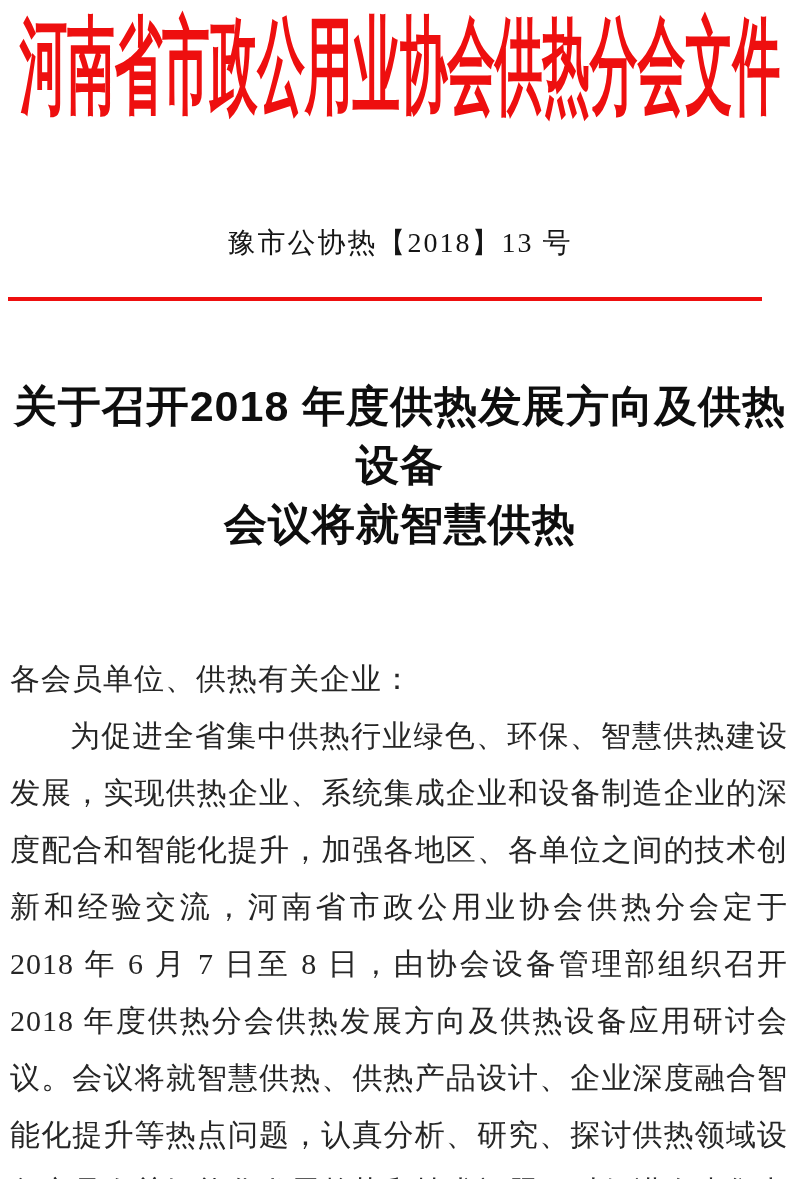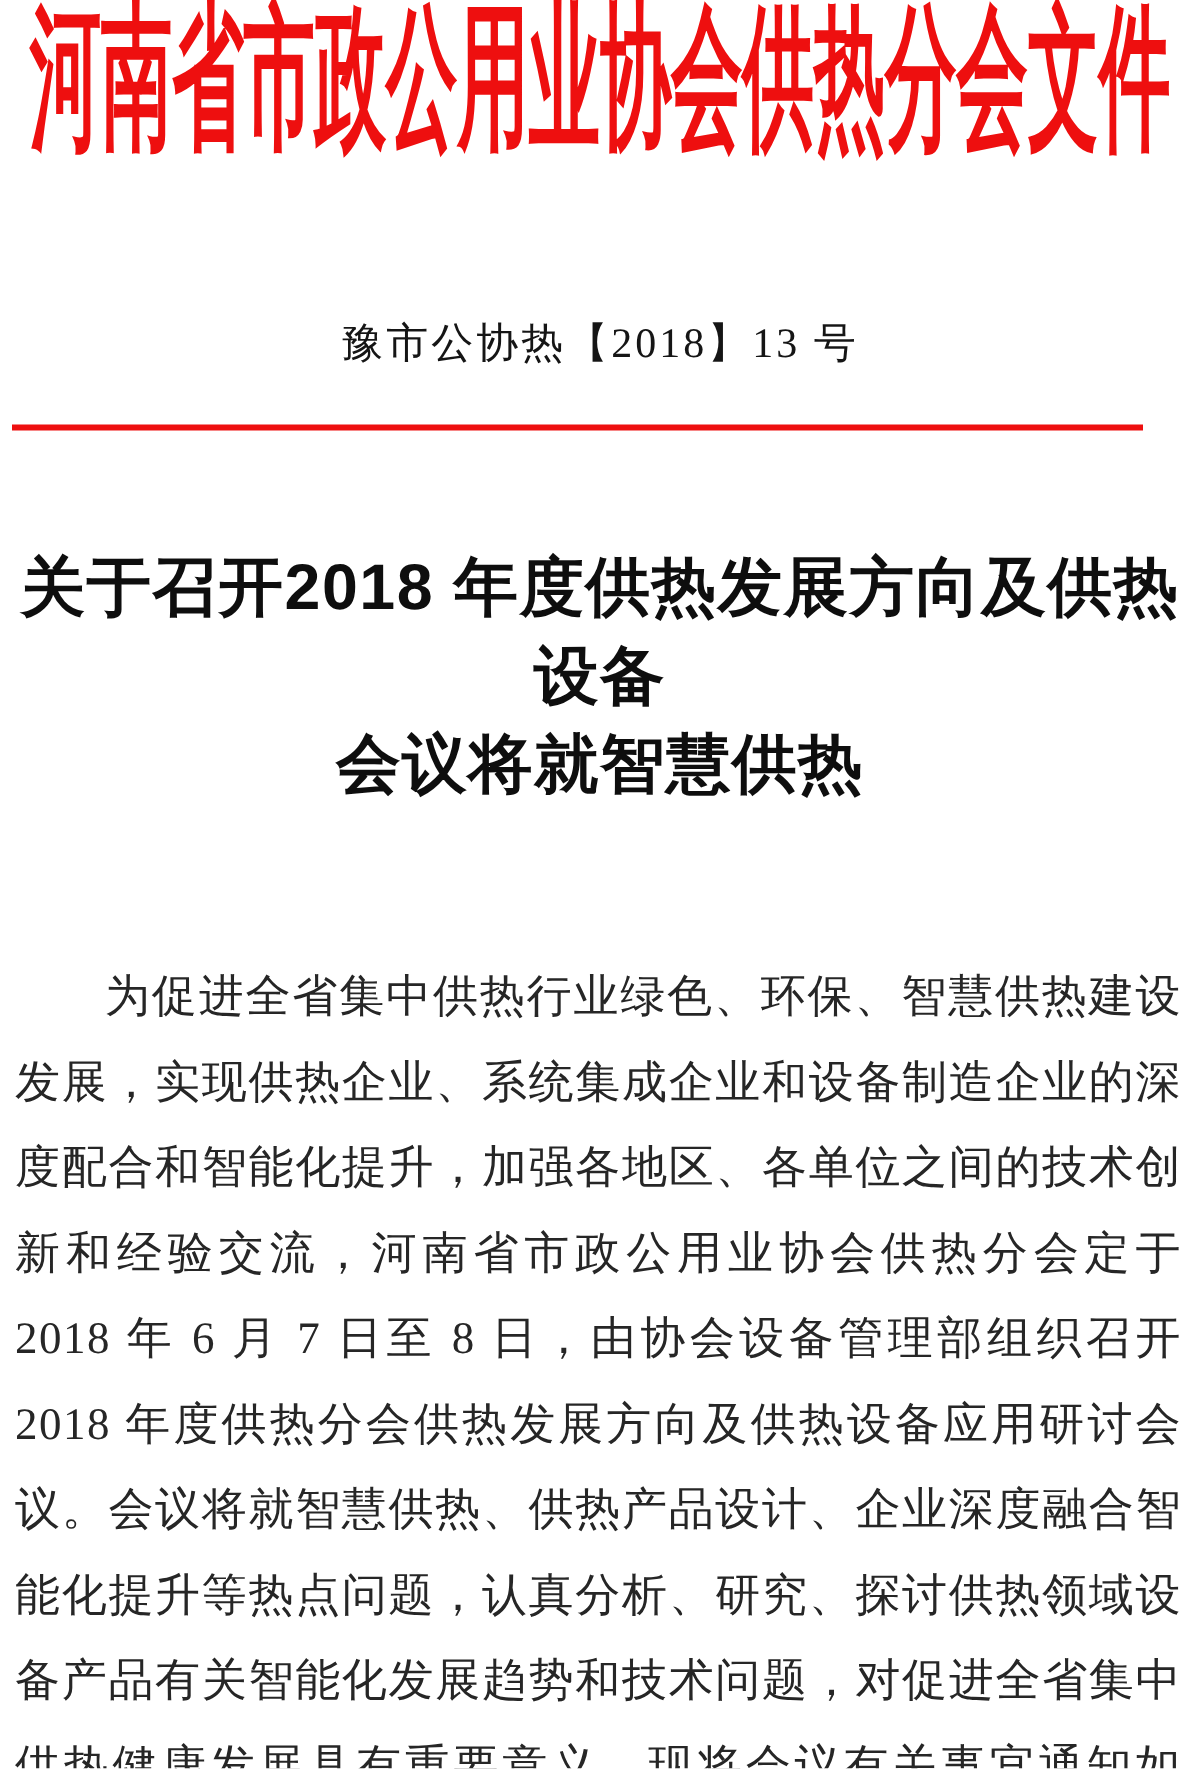--- a/index.html
+++ b/index.html
@@ -12,20 +12,21 @@
     width: 800px;
     height: 1179px;
     margin: 0 auto;
     background: #ffffff;
     overflow: hidden;
     font-family: "Liberation Serif", serif;
     color: var(--text-black, #1c1c1c);
   }
   
   .banner {
+    margin-top: 14px;
     height: 112px;
     text-align: center;
     overflow: visible;
   }
   .banner-text {
     display: inline-block;
     white-space: nowrap;
     font-family: "Liberation Serif", serif;
     font-weight: bold;
     color: var(--header-red, #ee0f0f);
@@ -92,17 +93,18 @@
   <div class="doc-number">豫市公协热【2018】13 号</div>
 
   <div class="red-rule"></div>
 
   <div class="notice-title">
     <div>关于召开2018 年度供热发展方向及供热设备</div>
     <div>会议将就智慧供热</div>
   </div>
 
   <div class="body-block">
+    <p class="salutation">各会员单位、供热有关企业：</p>
     <p class="paragraph">为促进全省集中供热行业绿色、环保、智慧供热建设发展，实现供热企业、系统集成企业和设备制造企业的深度配合和智能化提升，加强各地区、各单位之间的技术创新和经验交流，河南省市政公用业协会供热分会定于 2018 年 6 月 7 日至 8 日，由协会设备管理部组织召开 2018 年度供热分会供热发展方向及供热设备应用研讨会议。会议将就智慧供热、供热产品设计、企业深度融合智能化提升等热点问题，认真分析、研究、探讨供热领域设备产品有关智能化发展趋势和技术问题，对促进全省集中供热健康发展具有重要意义。现将会议有关事宜通知如下：</p>
 
   </div>
 
 </div>
 
 </body></html>

